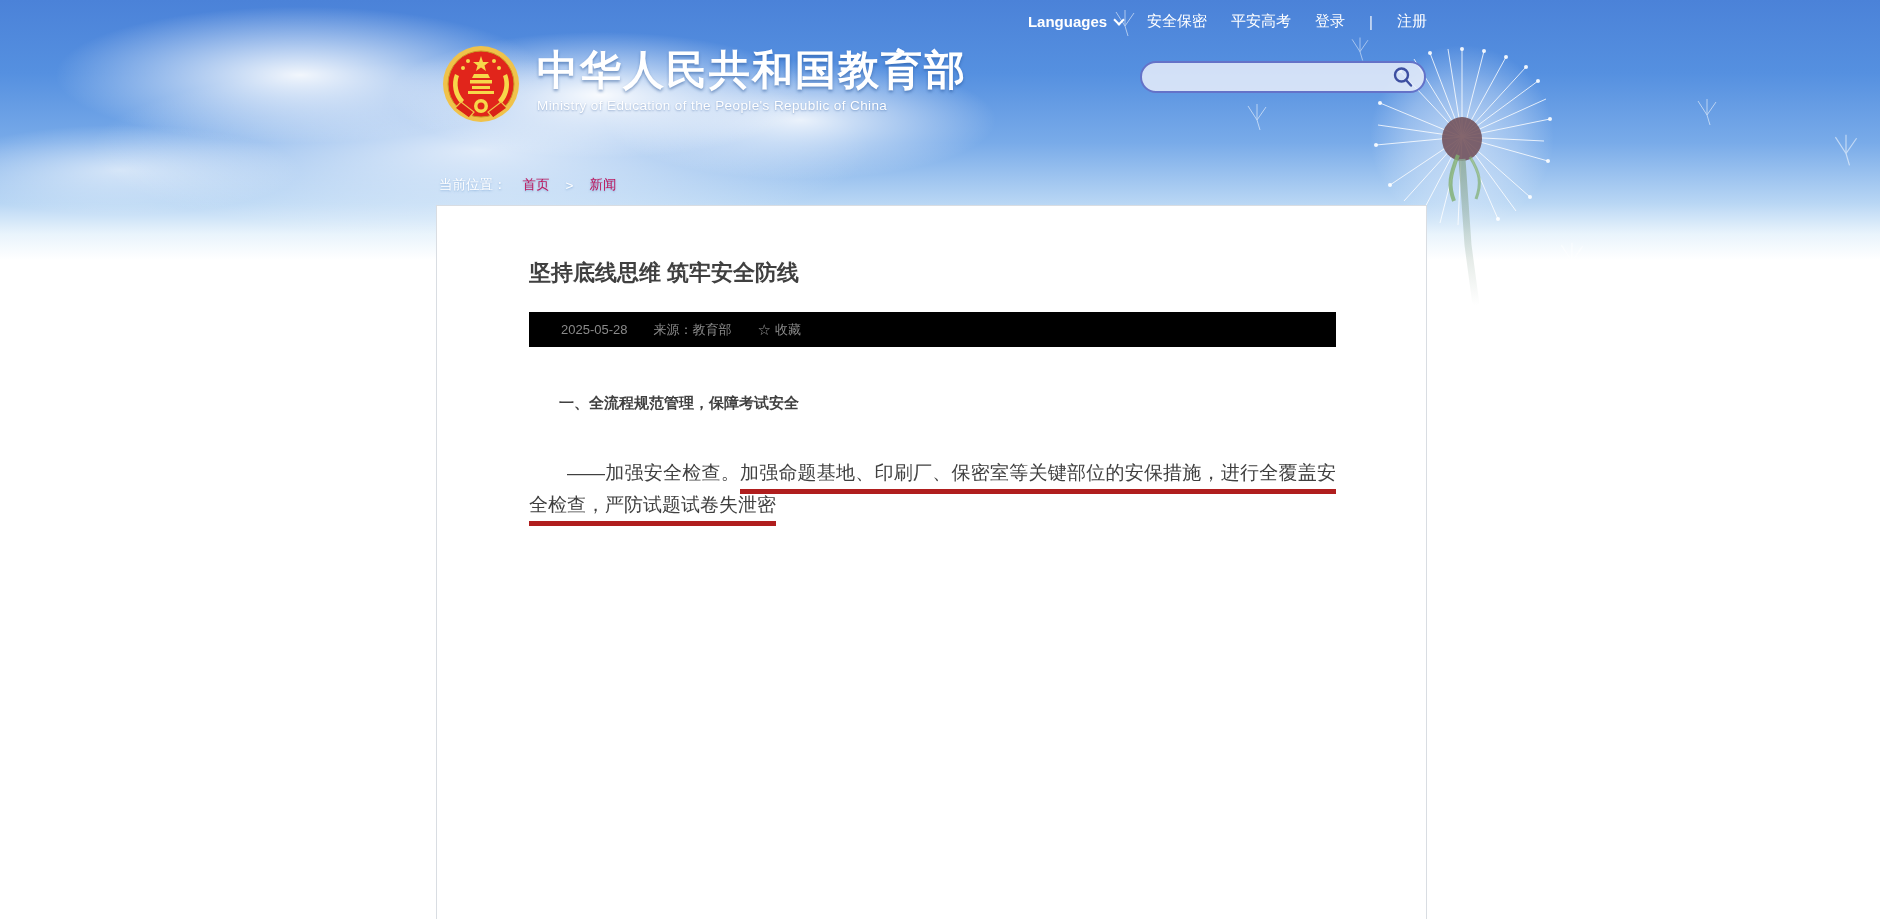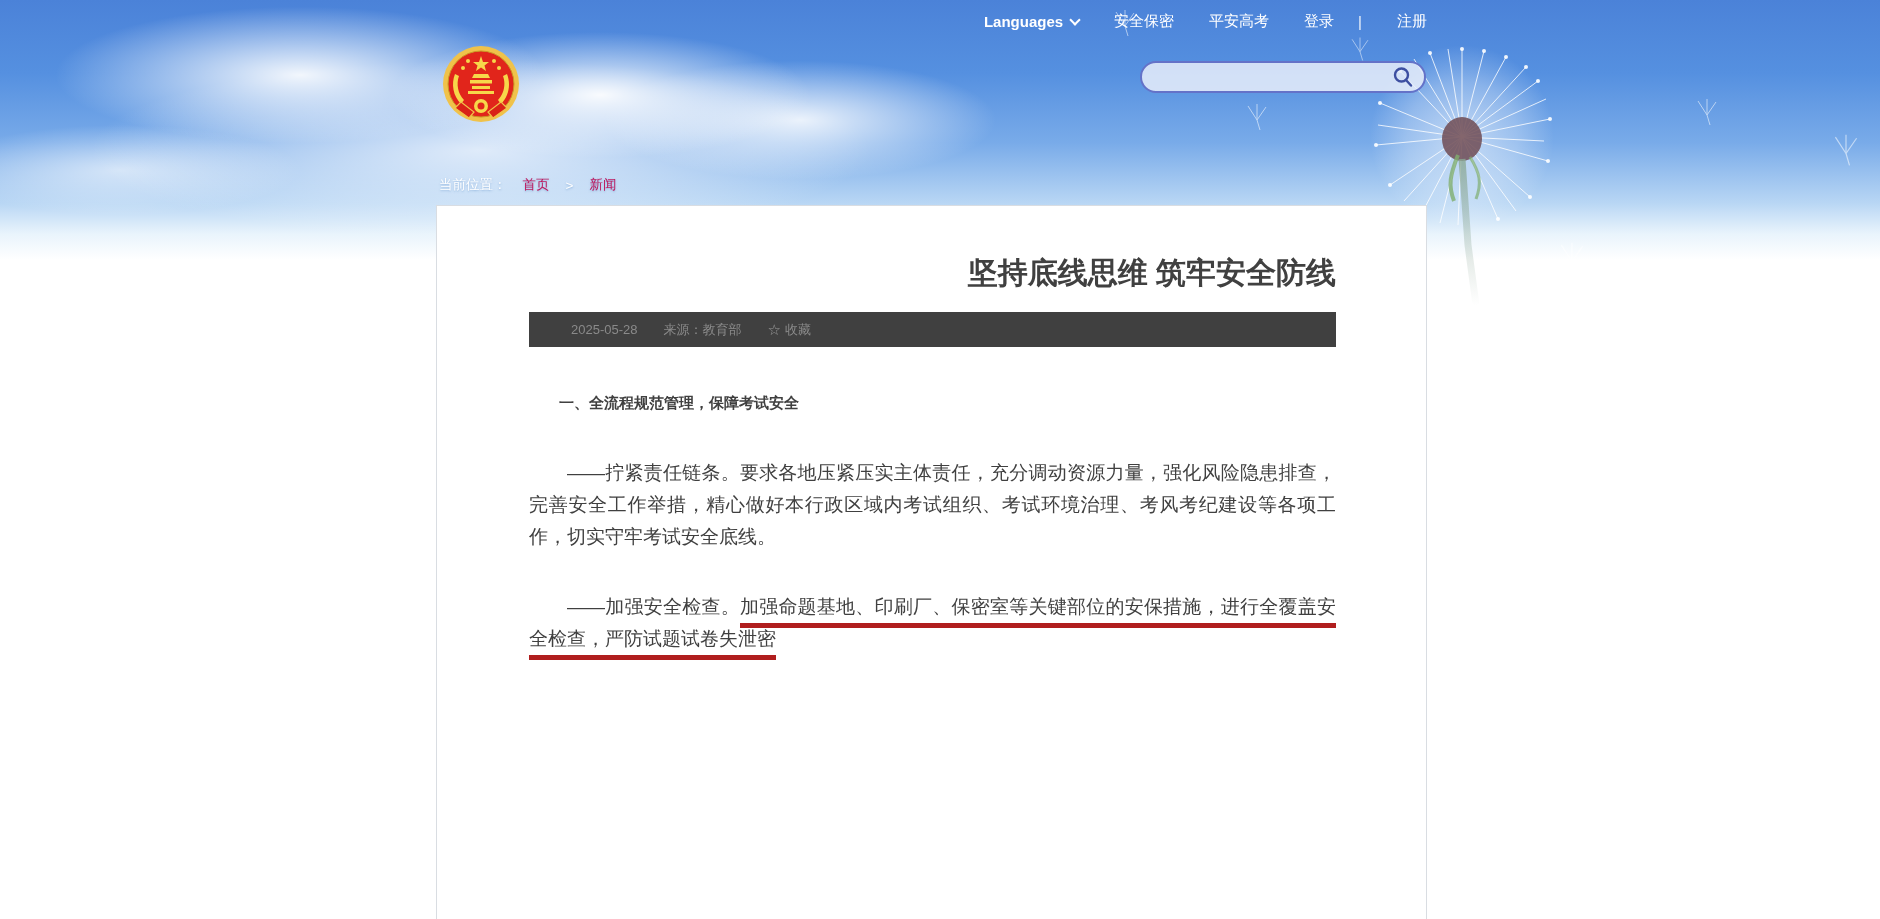--- a/index.html
+++ b/index.html
@@ -23,21 +23,21 @@
       radial-gradient(ellipse 240px 60px  at 120px 170px, rgba(255,255,255,.6),  rgba(255,255,255,0) 75%),
       linear-gradient(to bottom,#4b82d8 0%, #5590e0 28%, #79abe9 55%, #b8d6f4 78%, #e9f4fc 90%, #ffffff 100%);
   }
 
   
   .topbar {
     position:absolute; top:12px; right:453px;
     display:flex; align-items:center; gap:24px;
     color:#ffffff; font-size:15px;
   }
-  .topbar a { color:#ffffff; text-decoration:none; cursor:pointer;margin-left:11px; }
+  .topbar a { color:#ffffff; text-decoration:none; cursor:pointer; }
   .lang { display:flex; align-items:center; gap:8px; font-weight:bold; }
   .chev {
     display:inline-block; width:8px; height:8px; margin-top:-4px;
     border-left:2px solid #fff; border-bottom:2px solid #fff;
     transform:rotate(-45deg);
   }
   .tb-sep { opacity:.9; }
 
   
   .header { position:absolute; left:441px; top:44px; display:flex; align-items:flex-start; }
@@ -77,26 +77,26 @@
   }
   .breadcrumb a { color:#be185d; text-decoration:none; cursor:pointer; }
 
   
   .panel {
     position:absolute; left:436px; top:205px; width:991px; height:714px;
     background:#ffffff; border:1px solid #d9dde2; border-bottom:none;
   }
   .article { padding:50px 90px 0 92px; }
   .art-title {
-    text-align:right; font-size:30px; font-weight:bold; color:#404040; line-height:33px;
+    text-align:left; font-size:22px; font-weight:bold; color:#404040; line-height:33px;
   }
   .meta {
-    margin-top:23px; height:35px; background:#404040;
+    margin-top:23px; height:35px; background:#000000;
     display:flex; align-items:center; gap:26px;
-    padding-left:42px; font-size:13px; color:#8a8a8a;
+    padding-left:32px; font-size:13px; color:#8a8a8a;
   }
   .meta .fav { display:flex; align-items:center; gap:4px; cursor:pointer; }
   .meta .star { font-size:15px; color:#9a9a9a; }
 
   .article p {
     margin-top:38px; font-size:19px; line-height:32px; color:#404040;
     text-indent:2em; text-align:justify;
   }
   .article h2 {
     margin-top:40px; font-size:15px; line-height:32px; color:#404040;
@@ -249,20 +249,24 @@
     <rect x="29" y="36" width="22" height="3.5" fill="#f7d74a"></rect>
     <rect x="31" y="42" width="18" height="3" fill="#f7d74a"></rect>
     <rect x="27" y="47" width="26" height="3" fill="#f7d74a"></rect>
     <path d="M14 30 C10 40 12 52 20 60 L23 56 C17 50 15 40 18 32 Z" fill="#f7d74a"></path>
     <path d="M66 30 C70 40 68 52 60 60 L57 56 C63 50 65 40 62 32 Z" fill="#f7d74a"></path>
     <circle cx="40" cy="62" r="7" fill="#f7d74a"></circle>
     <circle cx="40" cy="62" r="3.5" fill="#e1251b"></circle>
     <path d="M20 58 L33 68 L28 74 L14 64 Z" fill="#d92217" stroke="#f0c24a" stroke-width="1.2"></path>
     <path d="M60 58 L47 68 L52 74 L66 64 Z" fill="#d92217" stroke="#f0c24a" stroke-width="1.2"></path>
   </svg>
+  <div class="titles">
+    <div class="site-zh">中华人民共和国教育部</div>
+    <div class="site-en">Ministry of Education of the People's Republic of China</div>
+  </div>
 </div>
 
 <div class="search">
   <input type="text" placeholder="" style="">
   <button class="search-btn">
     <svg width="22" height="22" viewBox="0 0 22 22">
       <circle cx="9.5" cy="9" r="6.5" fill="none" stroke="#3d4fa1" stroke-width="2.4"></circle>
       <line x1="14" y1="14" x2="19" y2="19.5" stroke="#3d4fa1" stroke-width="2.4" stroke-linecap="round"></line>
     </svg>
   </button>
@@ -286,18 +290,17 @@
       <span>来源：教育部</span>
       <span class="fav">
         <span class="star">☆</span>
         <span>收藏</span>
       </span>
     </div>
 
 
     <h2>一、全流程规范管理，保障考试安全</h2>
 
-    <p>——拧紧责任链条。要求各地压紧压实主体责任，充分调动资源力量，强化风险隐患排查，完善安全工作举措，精心做好本行政区域内考试组织、考试环境治理、考风考纪建设等各项工作，切实守牢考试安全底线。</p>
 
 
     <p><span>——加强安全检查。</span><span class="red-underline">加强命题基地、印刷厂、保密室等关键部位的安保措施，进行全覆盖安全检查，严防试题试卷失泄密</span></p>
   </div>
 </div>
 
 </body></html>

